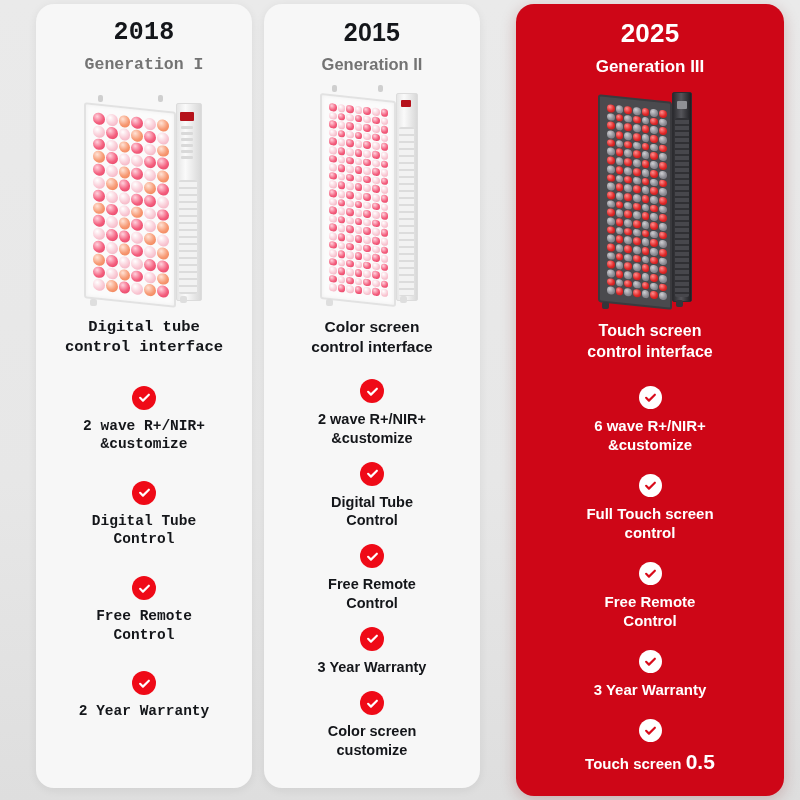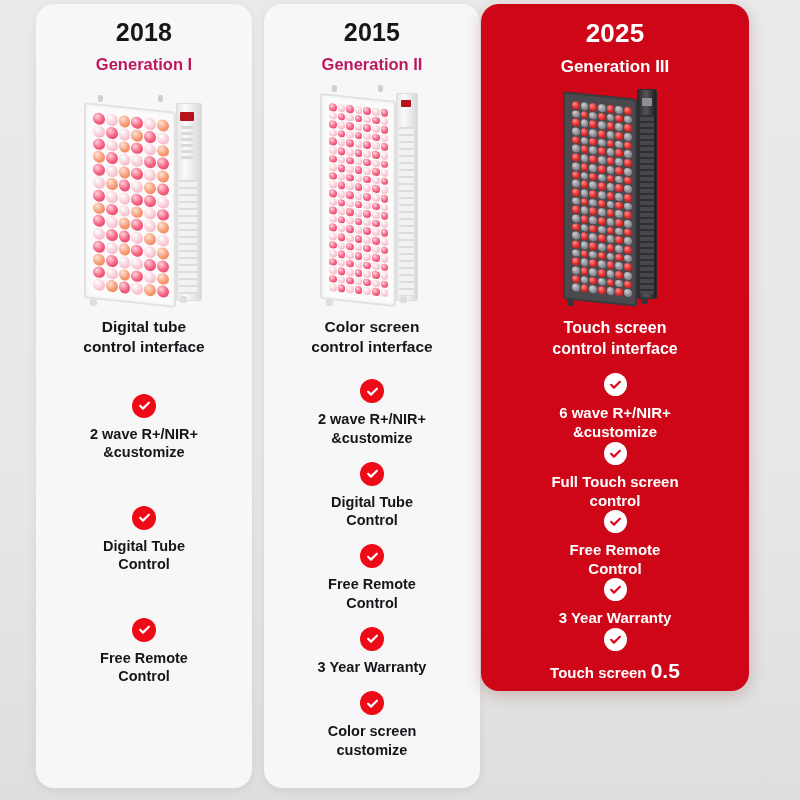--- a/index.html
+++ b/index.html
@@ -25,37 +25,37 @@
     overflow: hidden;
   }
   .card.plain {
     background: #f7f7f7;
     box-shadow: 0 2px 10px rgba(0,0,0,.07);
   }
   .card.hero {
     background: #ce0617;
     box-shadow: 0 4px 16px rgba(120,0,10,.22);
   }
-  #card-1 { left: 36px;  top: 4px;  width: 216px; height: 784px; }
+  #card-1 { left: 36px;  top: 4px;  width: 216px; height: 784px; font-family: Liberation Mono, monospace; }
   #card-2 { left: 264px; top: 4px;  width: 216px; height: 784px; }
-  #card-3 { left: 481px; top: 4px;  width: 268px; height: 687px; }
+  #card-3 { left: 516px; top: 4px;  width: 268px; height: 792px; }
 
   
   .year {
     margin-top: 14px;
     font-size: 25px;
     font-weight: 700;
     letter-spacing: .2px;
     color: #14161a;
   }
   .gen {
     margin-top: 8px;
     font-size: 16.5px;
     font-weight: 700;
-    color: #be185d;
+    color: #737373;
   }
   .hero .year, .hero .gen { color: #ffffff; }
   .hero .year { font-size: 26px; }
   .hero .gen  { font-size: 17px; text-align: right; }
 
   
   .product {
     position: relative;
     margin-top: 12px;
     height: 215px;
@@ -334,20 +334,30 @@
         <span class="check">
             <svg viewBox="0 0 24 24" fill="none">
               <path d="M5 12.5l4.5 4.5L19 7.5" stroke-width="3.4" stroke-linecap="round" stroke-linejoin="round"></path>
             </svg>
           </span>
         <div class="feature-label">
           <span>Free Remote</span><br>
           <span>Control</span>
         </div>
       </div>
+      <div class="feature">
+        <span class="check">
+            <svg viewBox="0 0 24 24" fill="none">
+              <path d="M5 12.5l4.5 4.5L19 7.5" stroke-width="3.4" stroke-linecap="round" stroke-linejoin="round"></path>
+            </svg>
+          </span>
+        <div class="feature-label">
+          <span>2 Year Warranty</span>
+        </div>
+      </div>
       <div style="flex:1.6 1 auto"></div>
     </div>
   </div>
 
   <div class="card plain" id="card-2">
     <div class="year">2015</div>
     <div class="gen">Generation II</div>
 
     <div class="product">
       <div class="panel-wrap mdl-light" style="width:104px;height:210px;">

